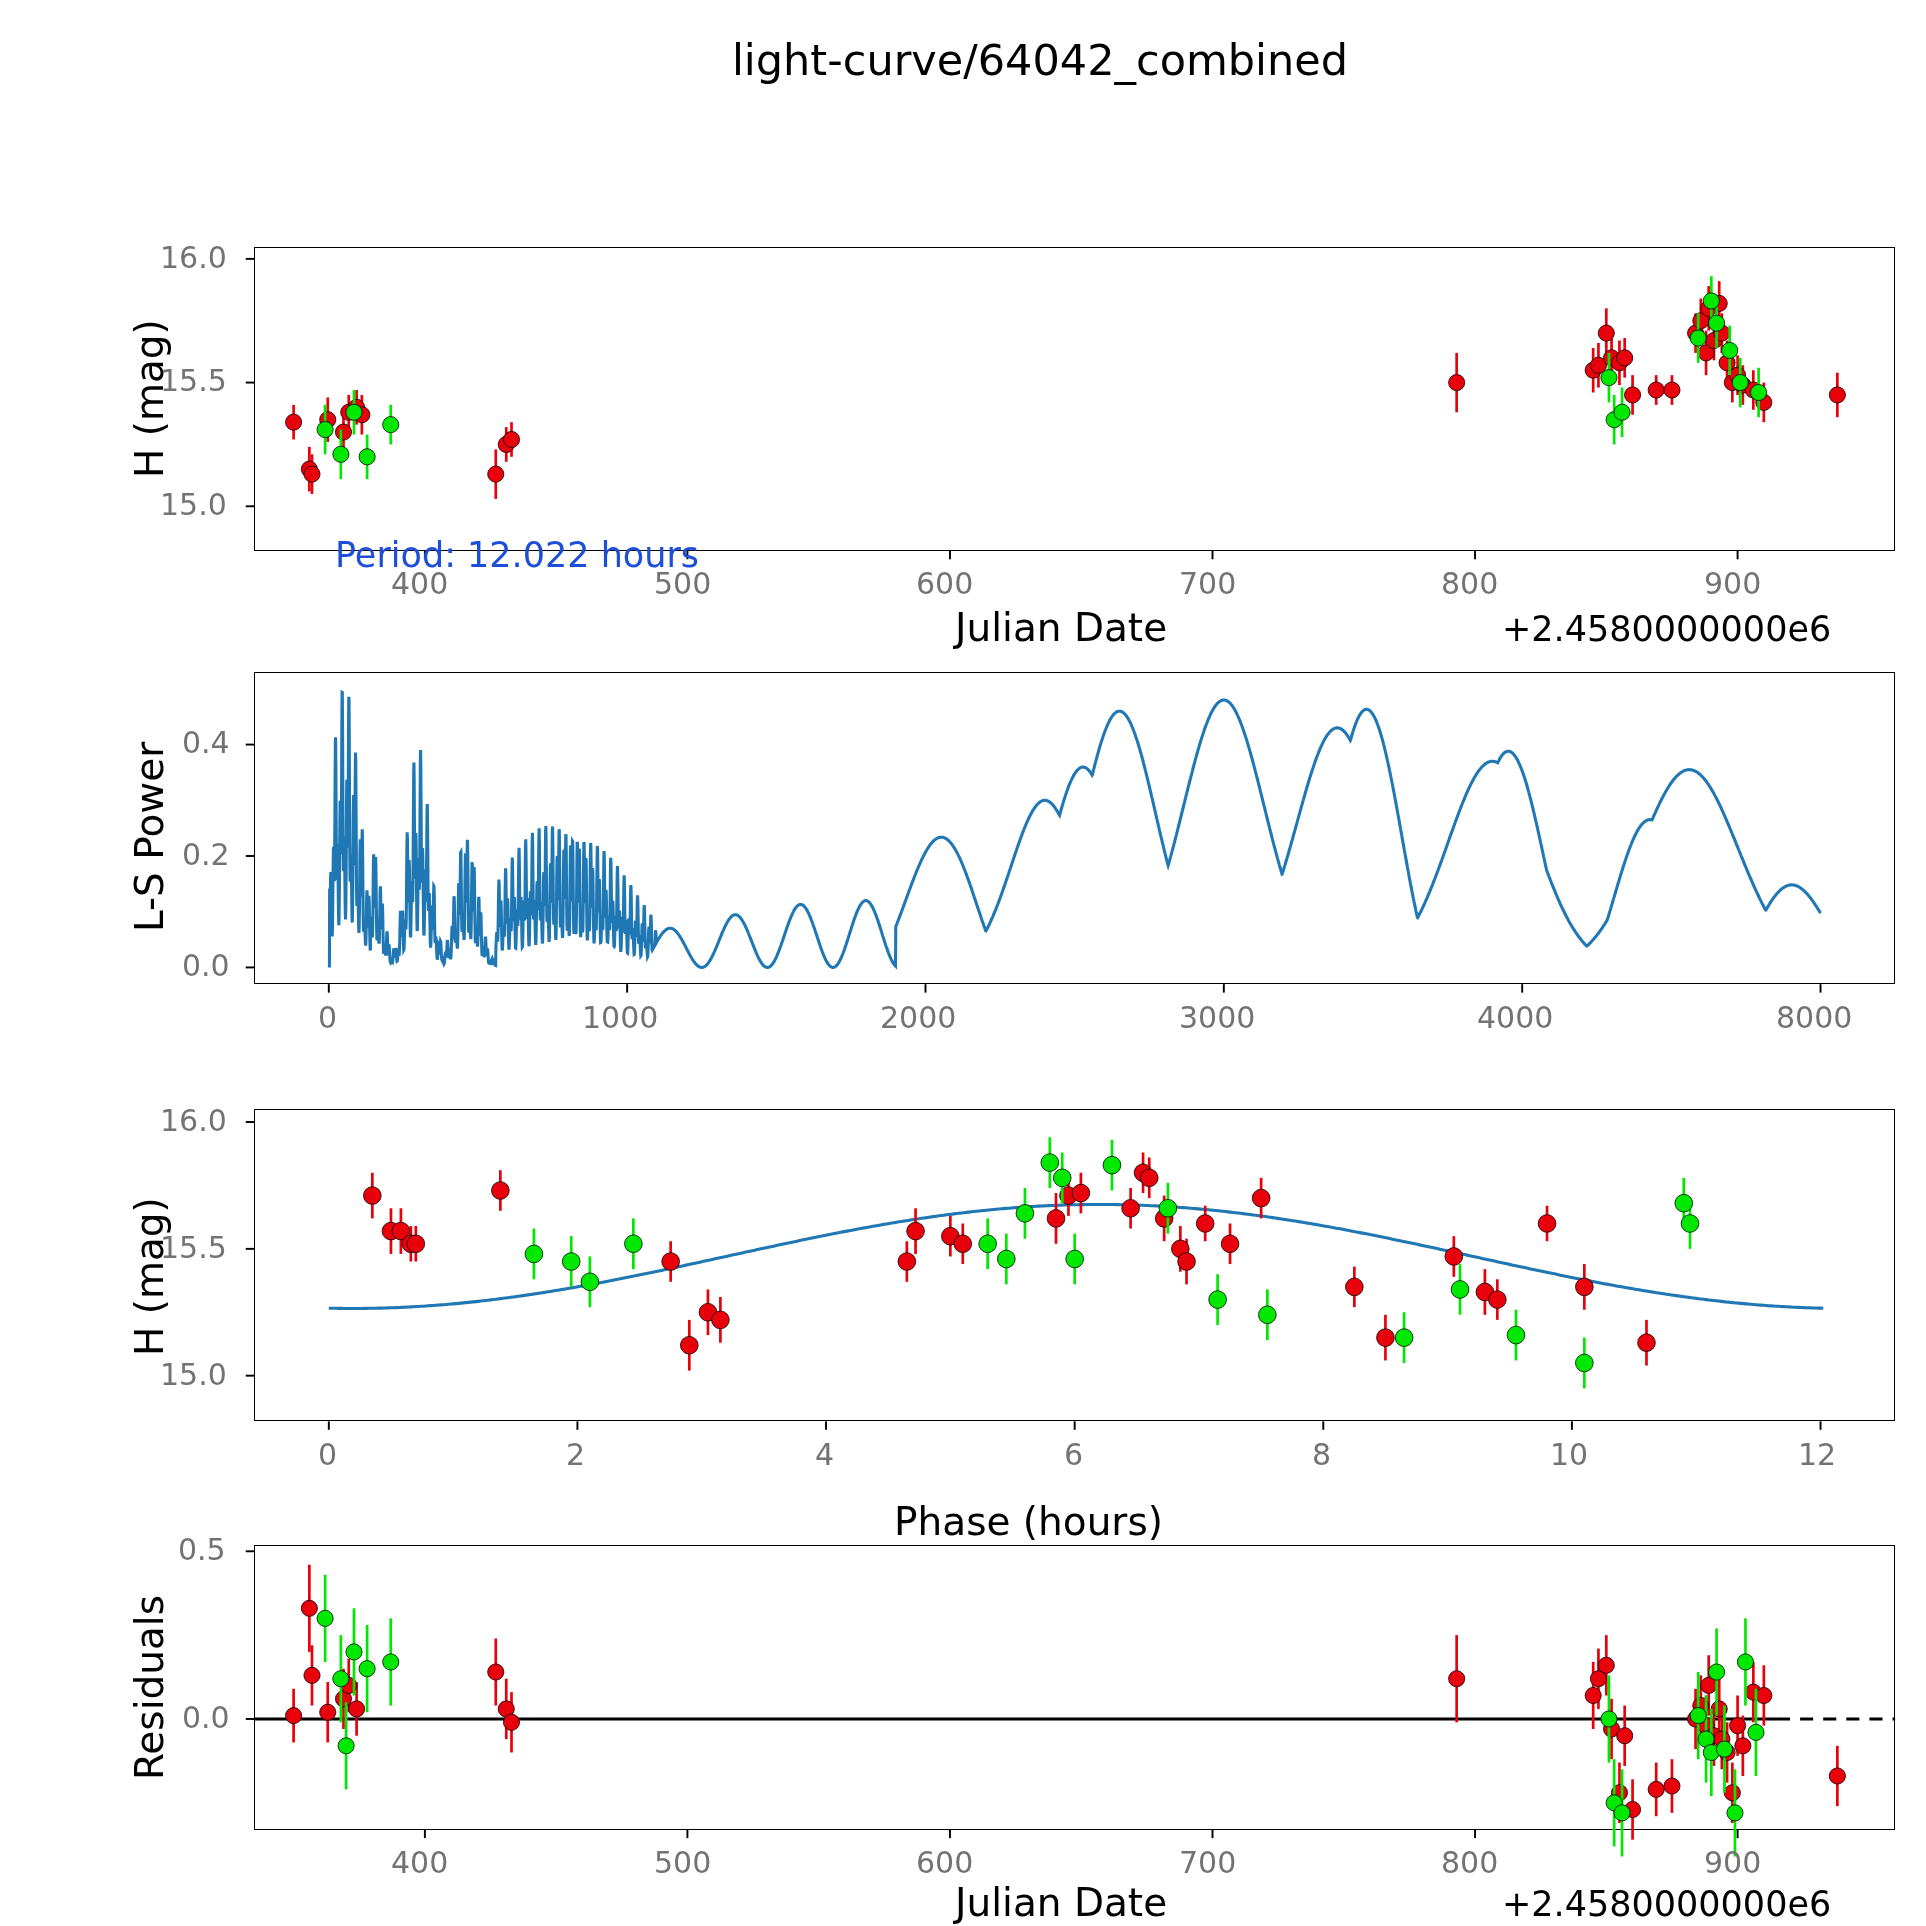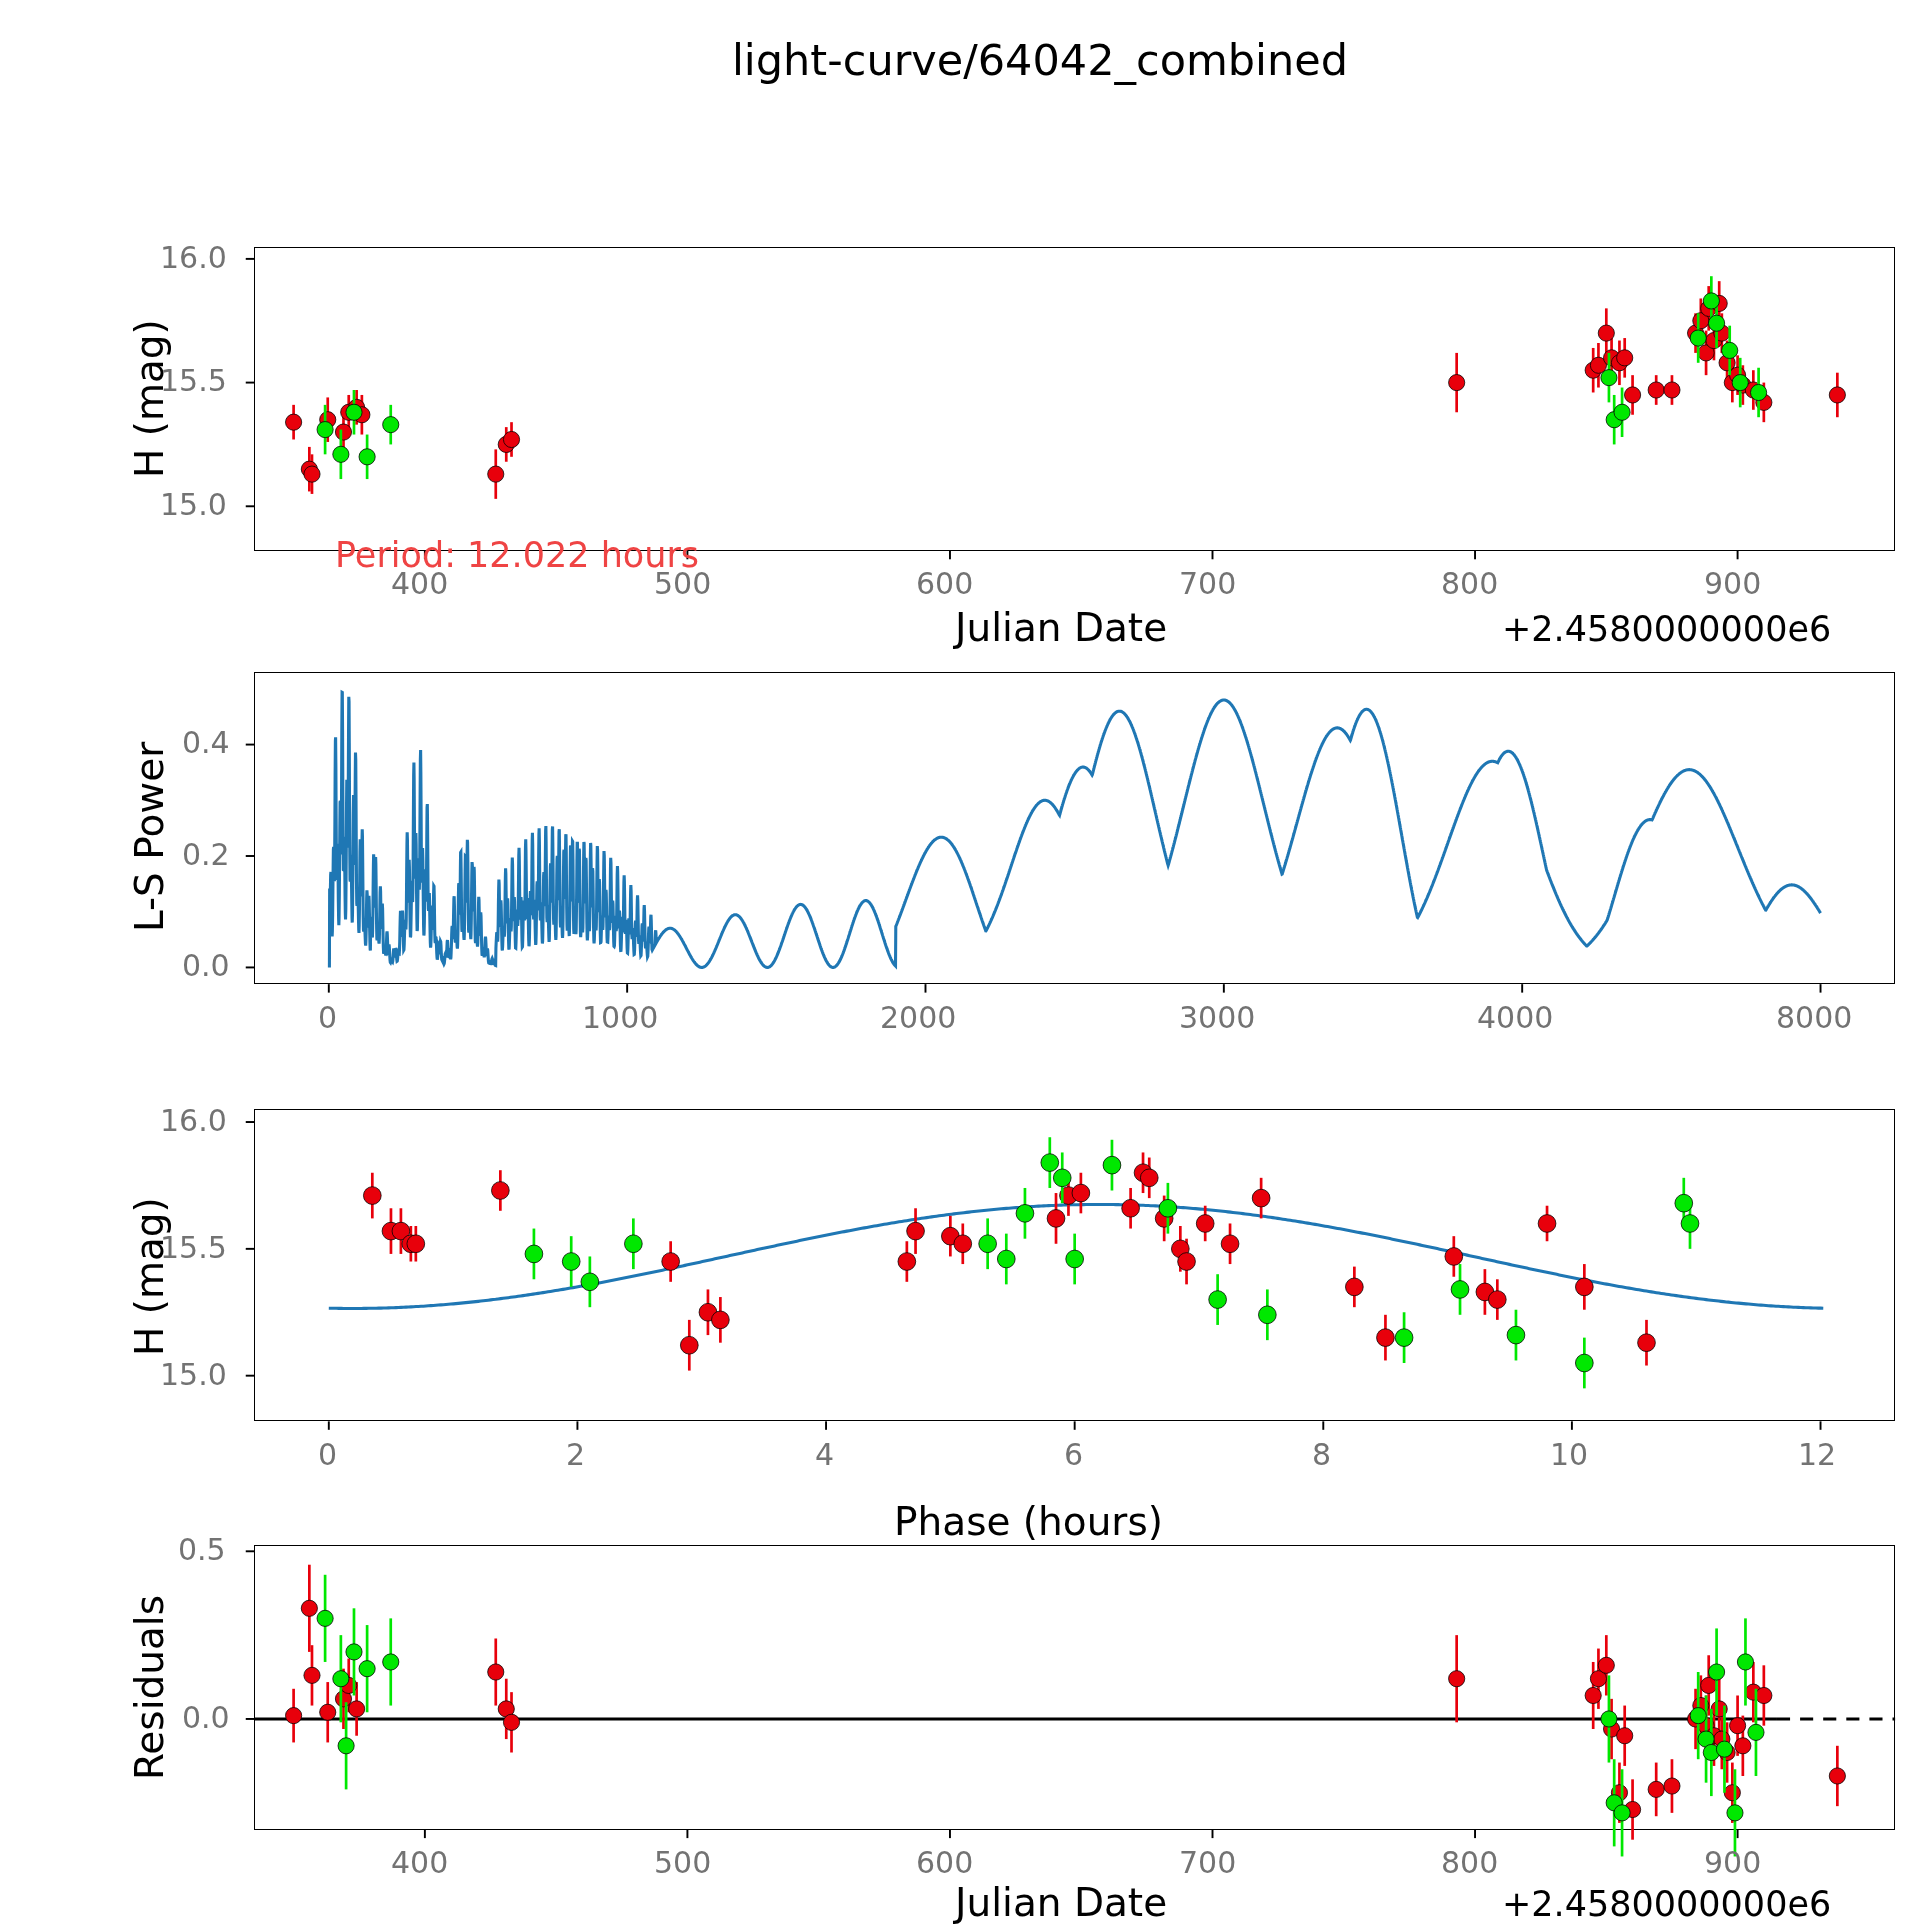--- a/index.html
+++ b/index.html
@@ -51,21 +51,21 @@
     position: absolute;
     font-size: 39px;
     color: #000;
     white-space: nowrap;
     transform-origin: 0 0;
     transform: rotate(-90deg);
   }
   .annot {
     position: absolute;
     font-size: 35px;
-    color: #ef4444;
+    color: #1d4ed8;
     white-space: nowrap;
   }
   .offset-label {
     position: absolute;
     font-size: 35px;
     color: #000;
     white-space: nowrap;
   }
   svg.overlay {
     position: absolute;

